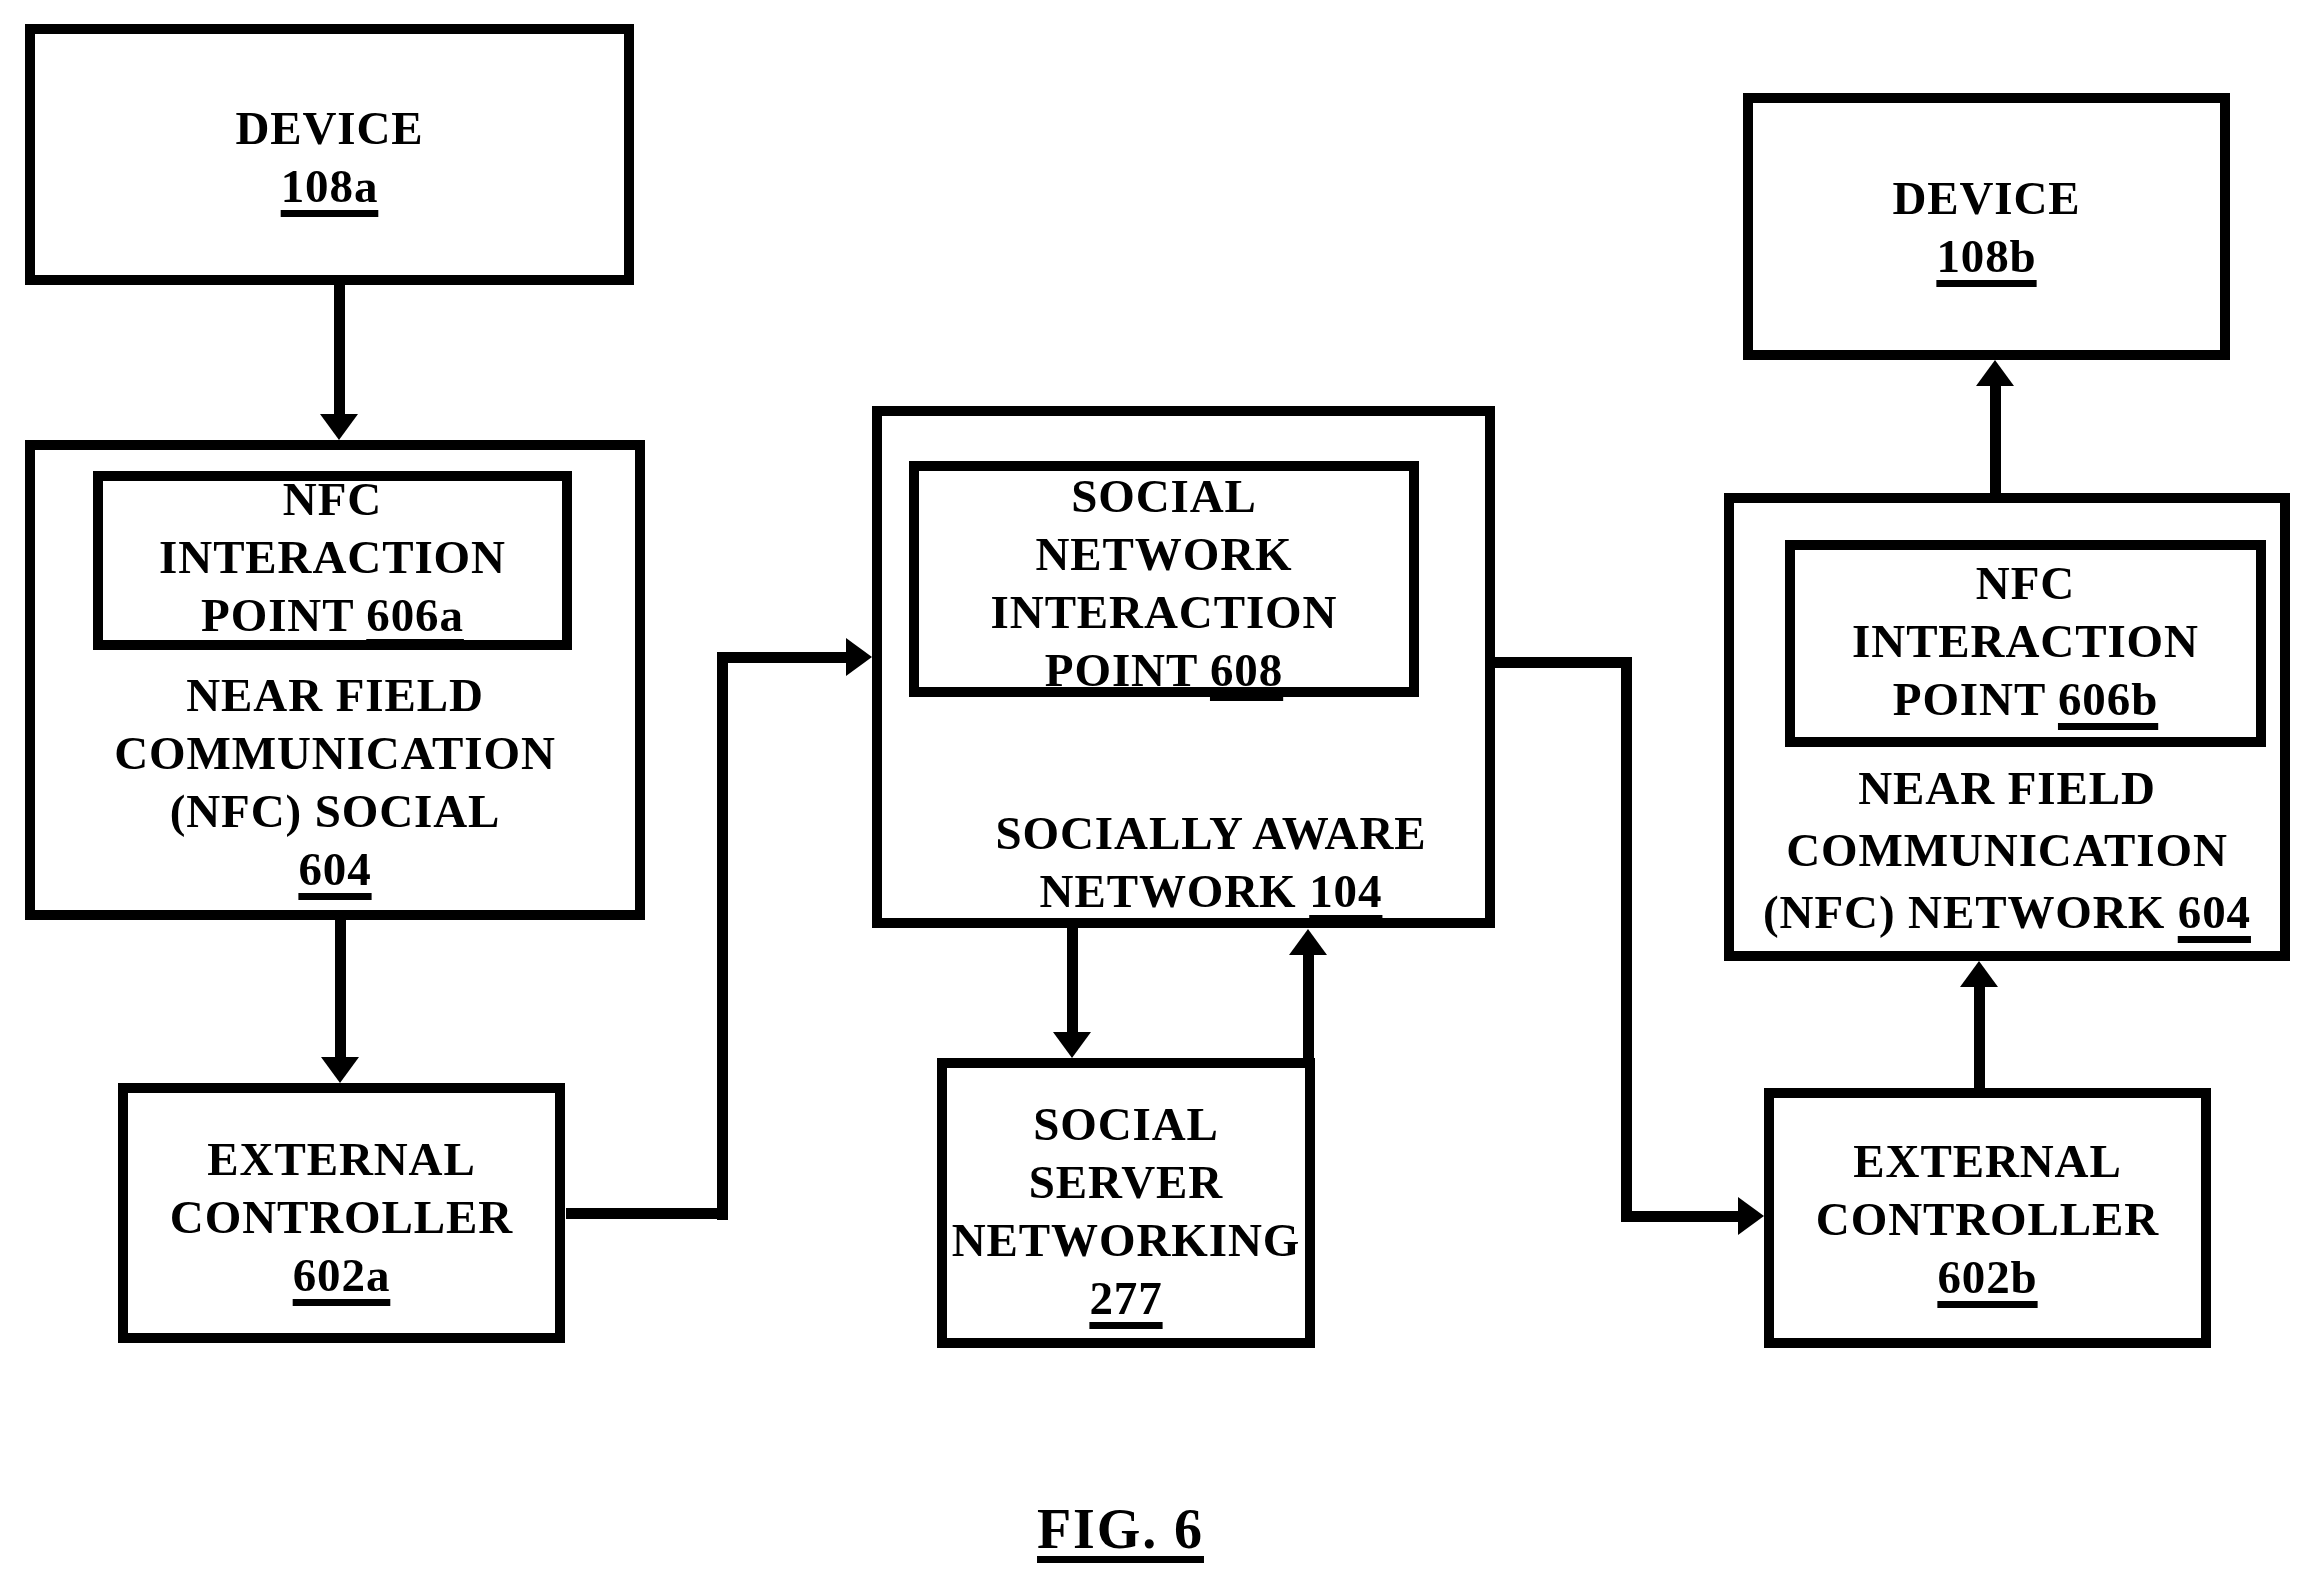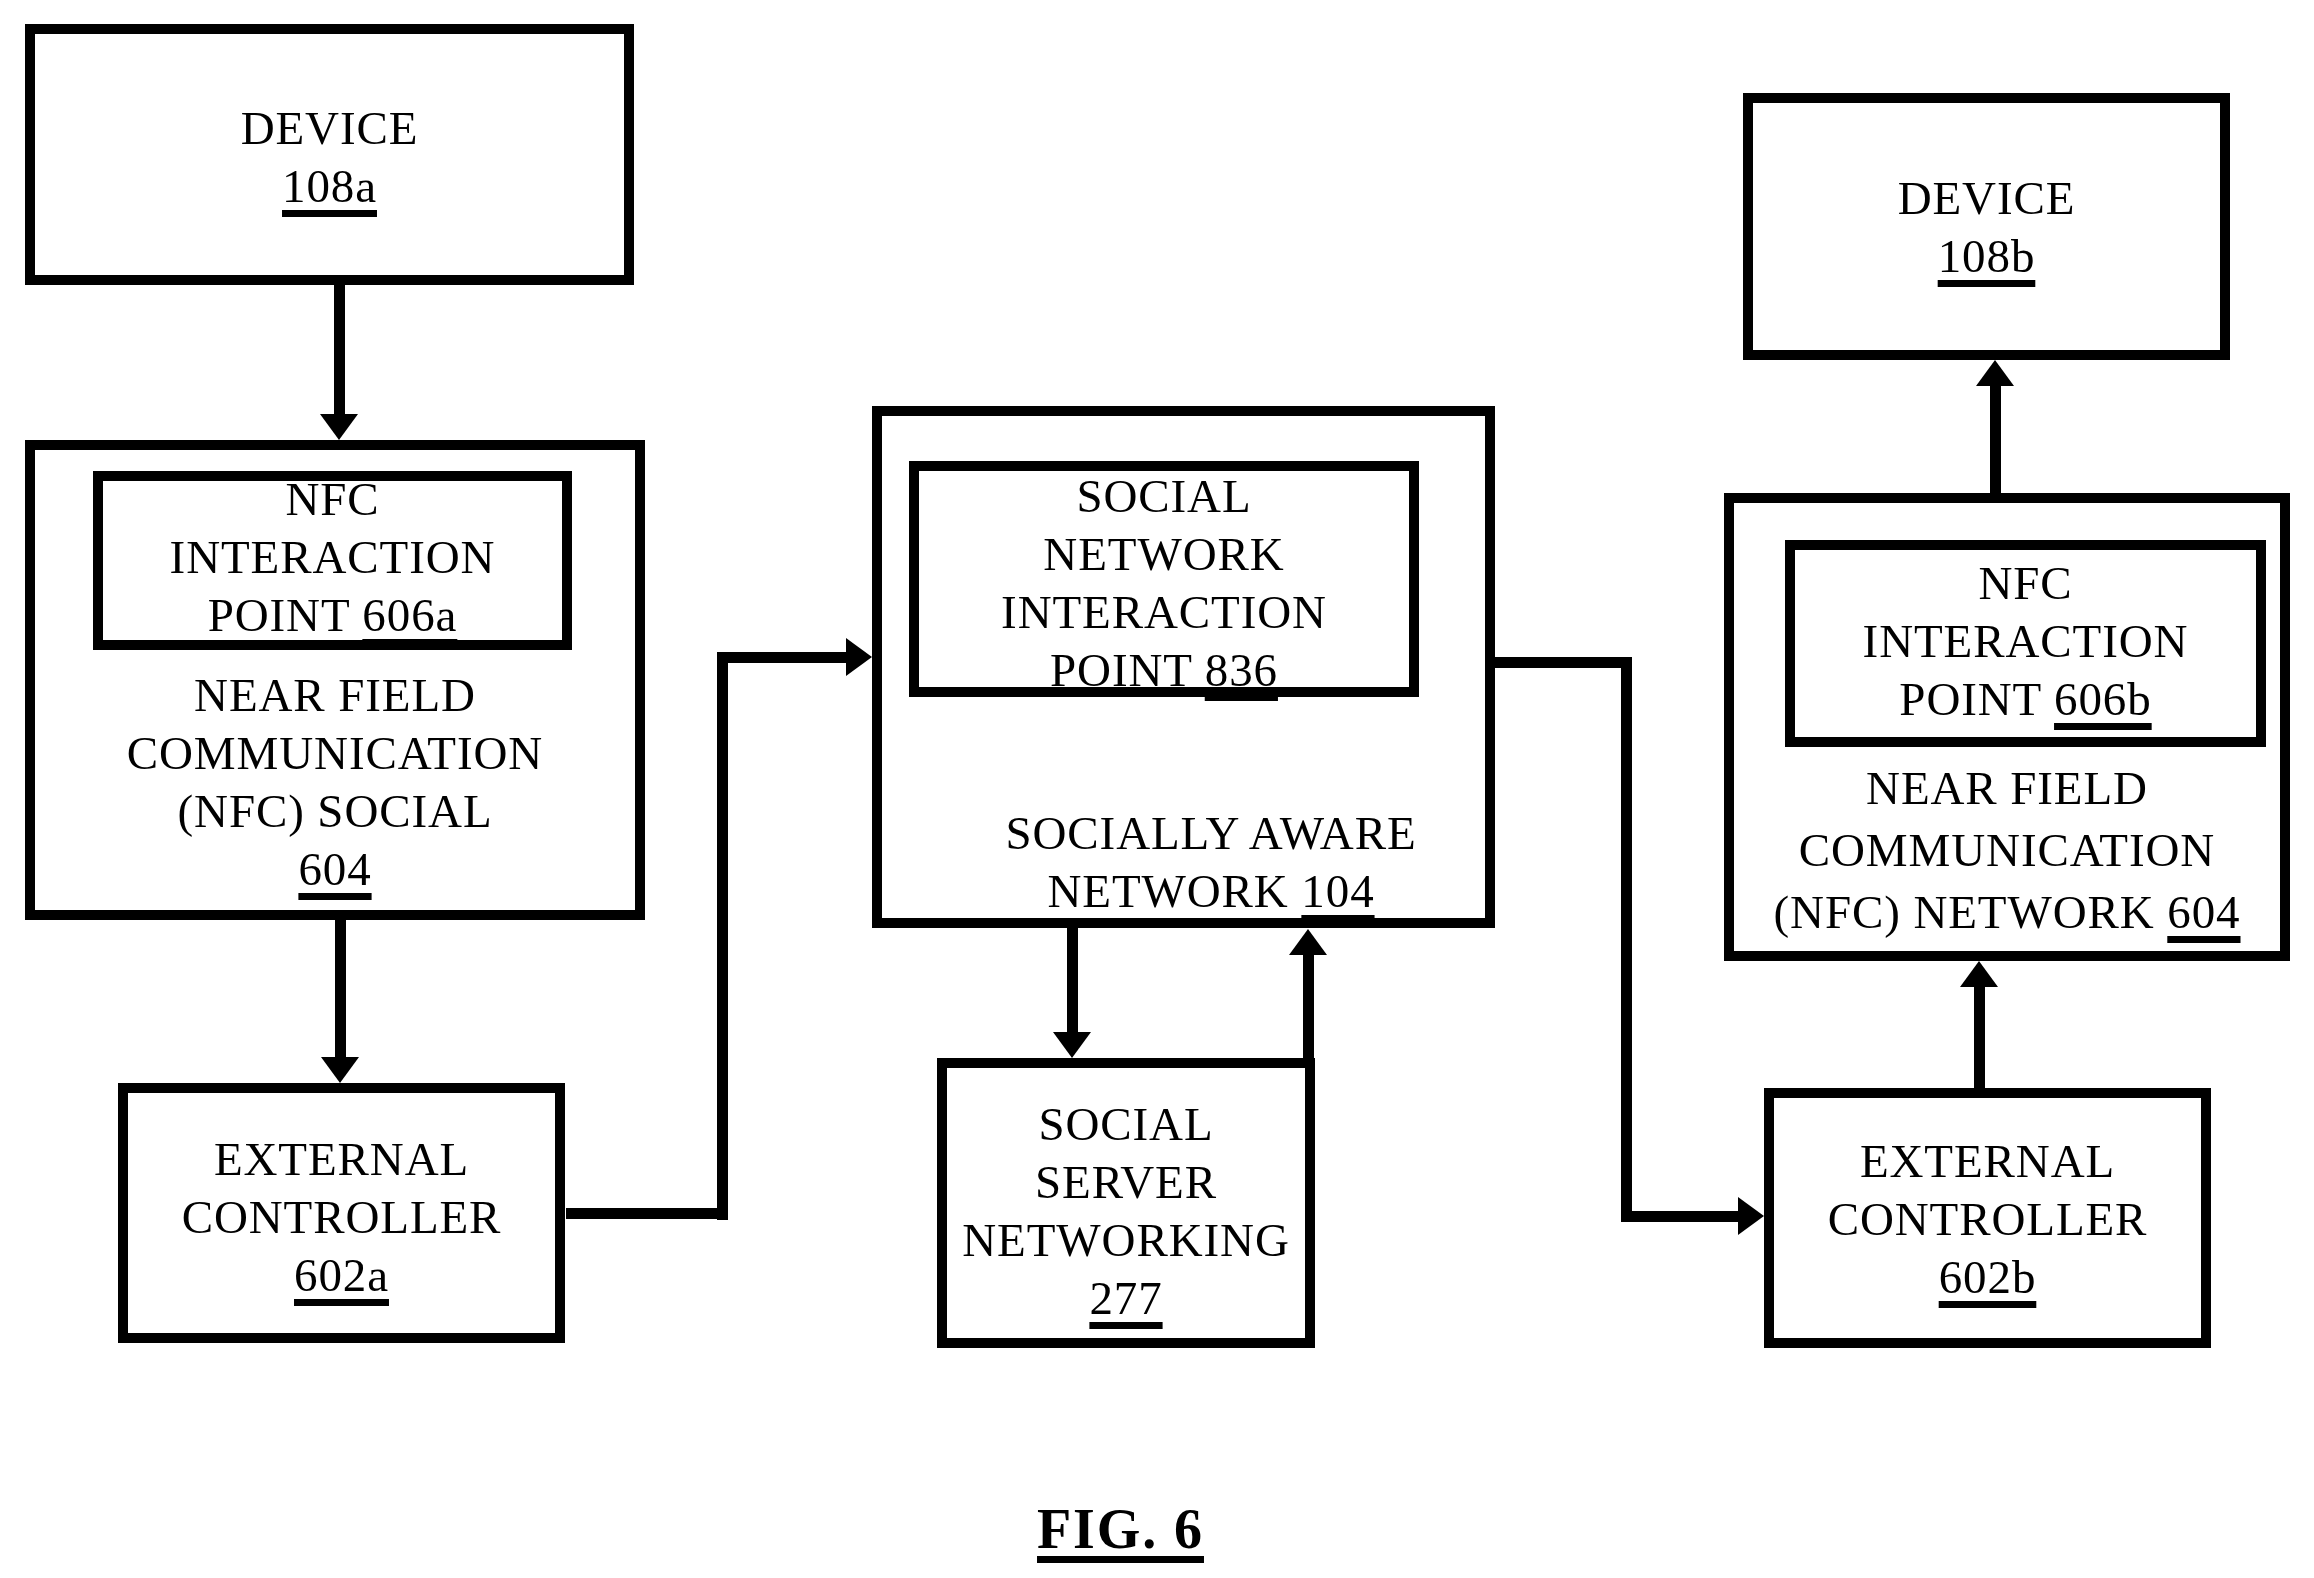--- a/index.html
+++ b/index.html
@@ -12,21 +12,21 @@
   }
   .box{
     position:absolute;
     border:10.3px solid #000;
     background:#ffffff;
     box-sizing:border-box;
   }
   .lbl{
     position:absolute;
     text-align:center;
-    font-weight:normal;
+    font-weight:bold;
     font-size:47px;
     line-height:58px;
     letter-spacing:0.9px;
     white-space:nowrap;
   }
   .lbl div{white-space:nowrap;}
   .u{
     text-decoration:underline;
     text-decoration-thickness:6.5px;
     text-underline-offset:8.4px;
@@ -90,21 +90,21 @@
   <div class="lbl" style="left:118px;top:1130px;width:447px;">
     <div>EXTERNAL</div>
     <div>CONTROLLER</div>
     <div><span class="u">602a</span></div>
   </div>
 
   <div class="lbl" style="left:909px;top:467px;width:510px;">
     <div>SOCIAL</div>
     <div>NETWORK</div>
     <div>INTERACTION</div>
-    <div><span>POINT</span> <span class="u">836</span></div>
+    <div><span>POINT</span> <span class="u">608</span></div>
   </div>
 
   <div class="lbl" style="left:872px;top:804px;width:678px;">
     <div>SOCIALLY AWARE</div>
     <div><span>NETWORK</span> <span class="u">104</span></div>
   </div>
 
   <div class="lbl" style="left:937px;top:1095px;width:378px;">
     <div>SOCIAL</div>
     <div>SERVER</div>

